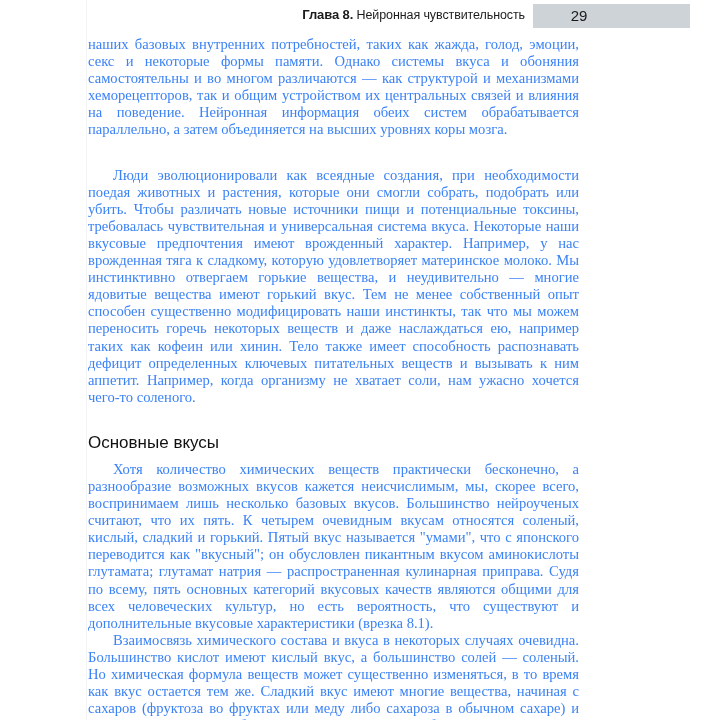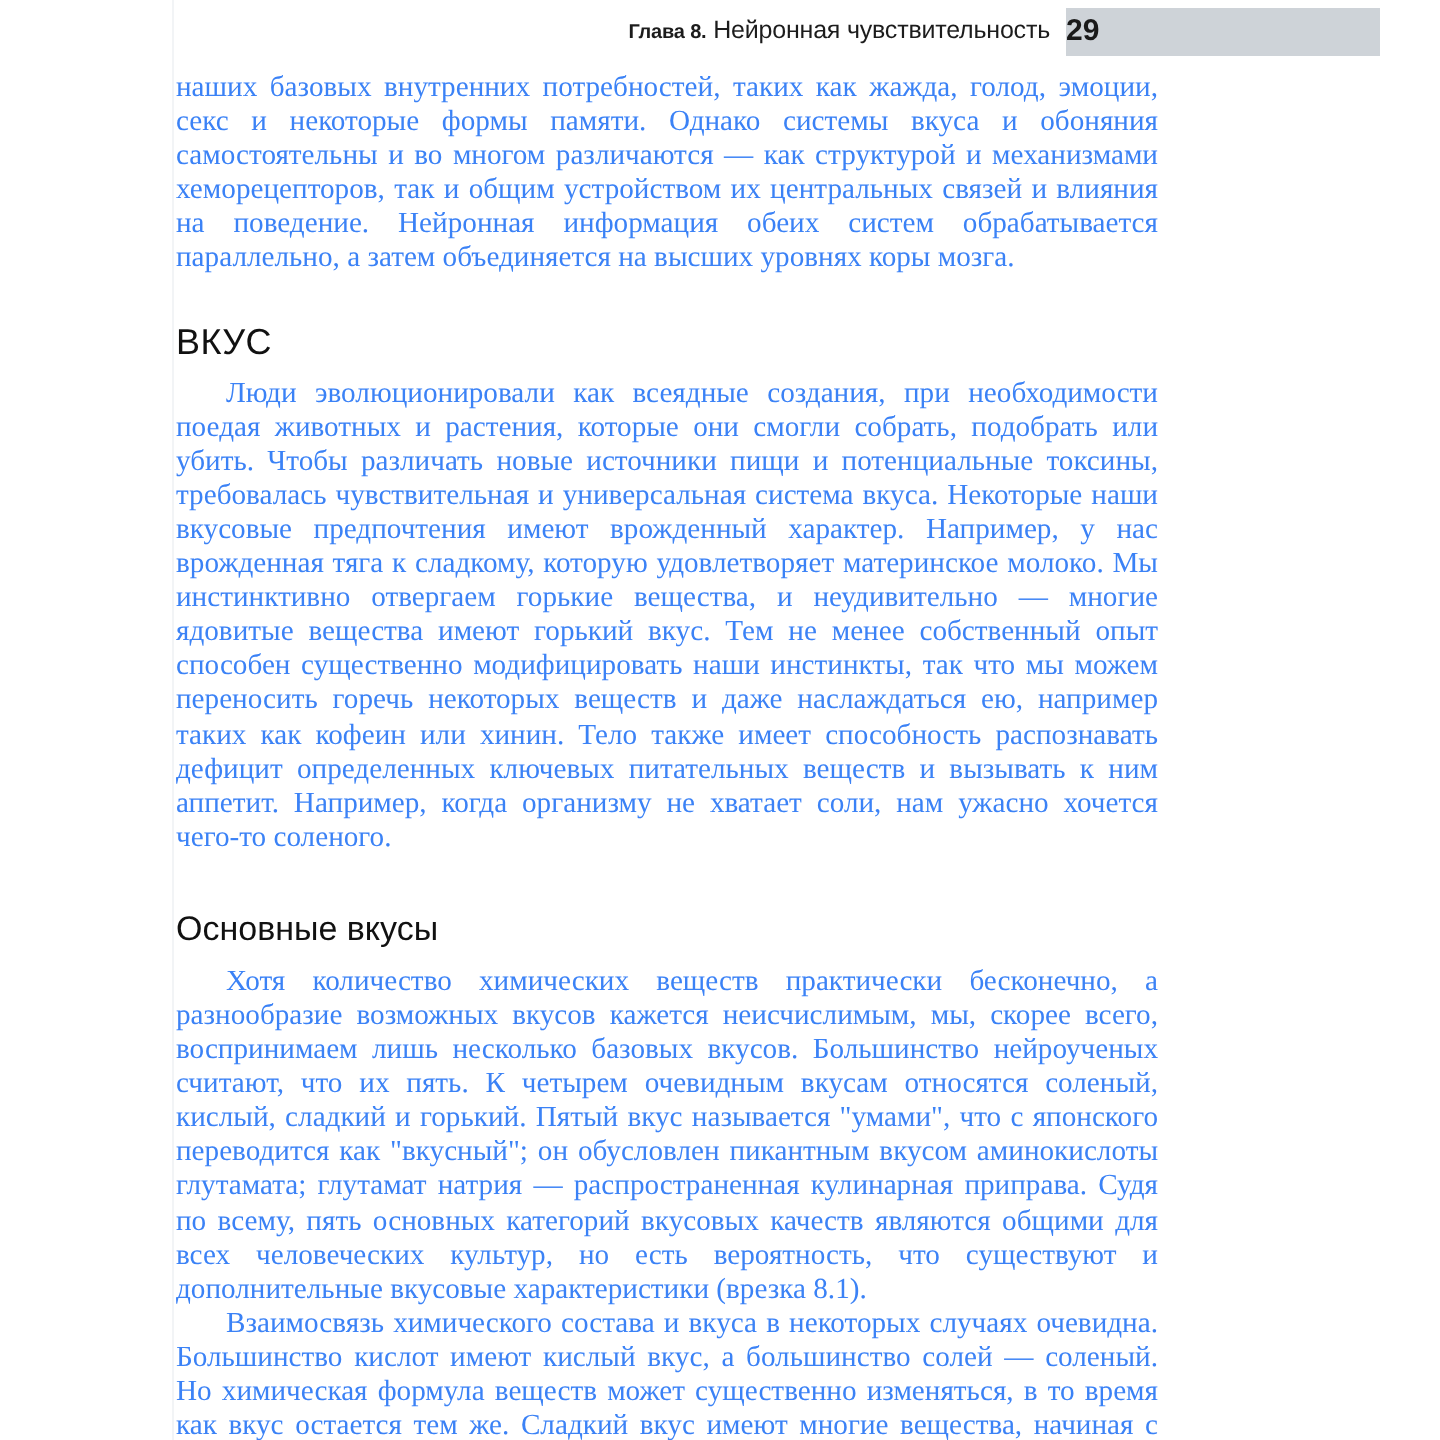--- a/index.html
+++ b/index.html
@@ -41,34 +41,34 @@
     text-align: right;
     font-family: "Liberation Sans", "DejaVu Sans", sans-serif;
     font-size: 12.5px;
     line-height: 16px;
     color: #1c1c1c;
     letter-spacing: -0.1px;
     white-space: nowrap;
   }
   .head-chapter {
     font-weight: bold;
-    font-size: 10px;
+    font-size: 13px;
   }
   .head-title {
     font-weight: normal;
   }
   .page-number {
     position: absolute;
     left: 533px;
     top: 6px;
     width: 92px;
-    text-align: left;
+    text-align: center;
     font-family: "Liberation Sans", "DejaVu Sans", sans-serif;
     font-size: 15px;
-    font-weight: bold;
+    font-weight: normal;
     color: #1a1a1a;
     line-height: 20px;
   }
 
   
   .column {
     position: absolute;
     left: 88px;
     top: 36px;
     width: 491px;
@@ -132,21 +132,20 @@
       <span class="head-title">Нейронная чувствительность</span>
     </div>
     <div class="page-number">29</div>
   </div>
 
   <div class="column">
 
     <p class="body">наших базовых внутренних потребностей, таких как жажда, голод, эмоции, секс и некоторые формы памяти. Однако системы вкуса и обоняния самостоятельны и во многом различаются — как структурой и механизмами хеморецепторов, так и общим устройством их центральных связей и влияния на поведение. Нейронная информация обеих систем обрабатывается параллельно, а затем объединяется на высших уровнях коры мозга.</p>
 
     <div class="sp-before-head"></div>
-    <h2 class="section-head">ВКУС</h2>
     <div class="sp-after-head"></div>
 
     <p class="body indent">Люди эволюционировали как всеядные создания, при необходимости поедая животных и растения, которые они смогли собрать, подобрать или убить. Чтобы различать новые источники пищи и потенциальные токсины, требовалась чувствительная и универсальная система вкуса. Некоторые наши вкусовые предпочтения имеют врожденный характер. Например, у нас врожденная тяга к сладкому, которую удовлетворяет материнское молоко. Мы инстинктивно отвергаем горькие вещества, и неудивительно — многие ядовитые вещества имеют горький вкус. Тем не менее собственный опыт способен существенно модифицировать наши инстинкты, так что мы можем переносить горечь некоторых веществ и даже наслаждаться ею, например таких как кофеин или хинин. Тело также имеет способность распознавать дефицит определенных ключевых питательных веществ и вызывать к ним аппетит. Например, когда организму не хватает соли, нам ужасно хочется чего-то соленого.</p>
 
     <div class="sp-before-subhead"></div>
     <h3 class="sub-head">Основные вкусы</h3>
     <div class="sp-after-subhead"></div>
 
     <p class="body indent">Хотя количество химических веществ практически бесконечно, а разнообразие возможных вкусов кажется неисчислимым, мы, скорее всего, воспринимаем лишь несколько базовых вкусов. Большинство нейроученых считают, что их пять. К четырем очевидным вкусам относятся соленый, кислый, сладкий и горький. Пятый вкус называется "умами", что с японского переводится как "вкусный"; он обусловлен пикантным вкусом аминокислоты глутамата; глутамат натрия — распространенная кулинарная приправа. Судя по всему, пять основных категорий вкусовых качеств являются общими для всех человеческих культур, но есть вероятность, что существуют и дополнительные вкусовые характеристики (врезка 8.1).</p>
     <p class="body indent">Взаимосвязь химического состава и вкуса в некоторых случаях очевидна. Большинство кислот имеют кислый вкус, а большинство солей — соленый. Но химическая формула веществ может существенно изменяться, в то время как вкус остается тем же. Сладкий вкус имеют многие вещества, начиная с сахаров (фруктоза во фруктах или меду либо сахароза в обычном сахаре) и заканчивая некоторыми белками (монелин, случайно обнаруженный в</p>

